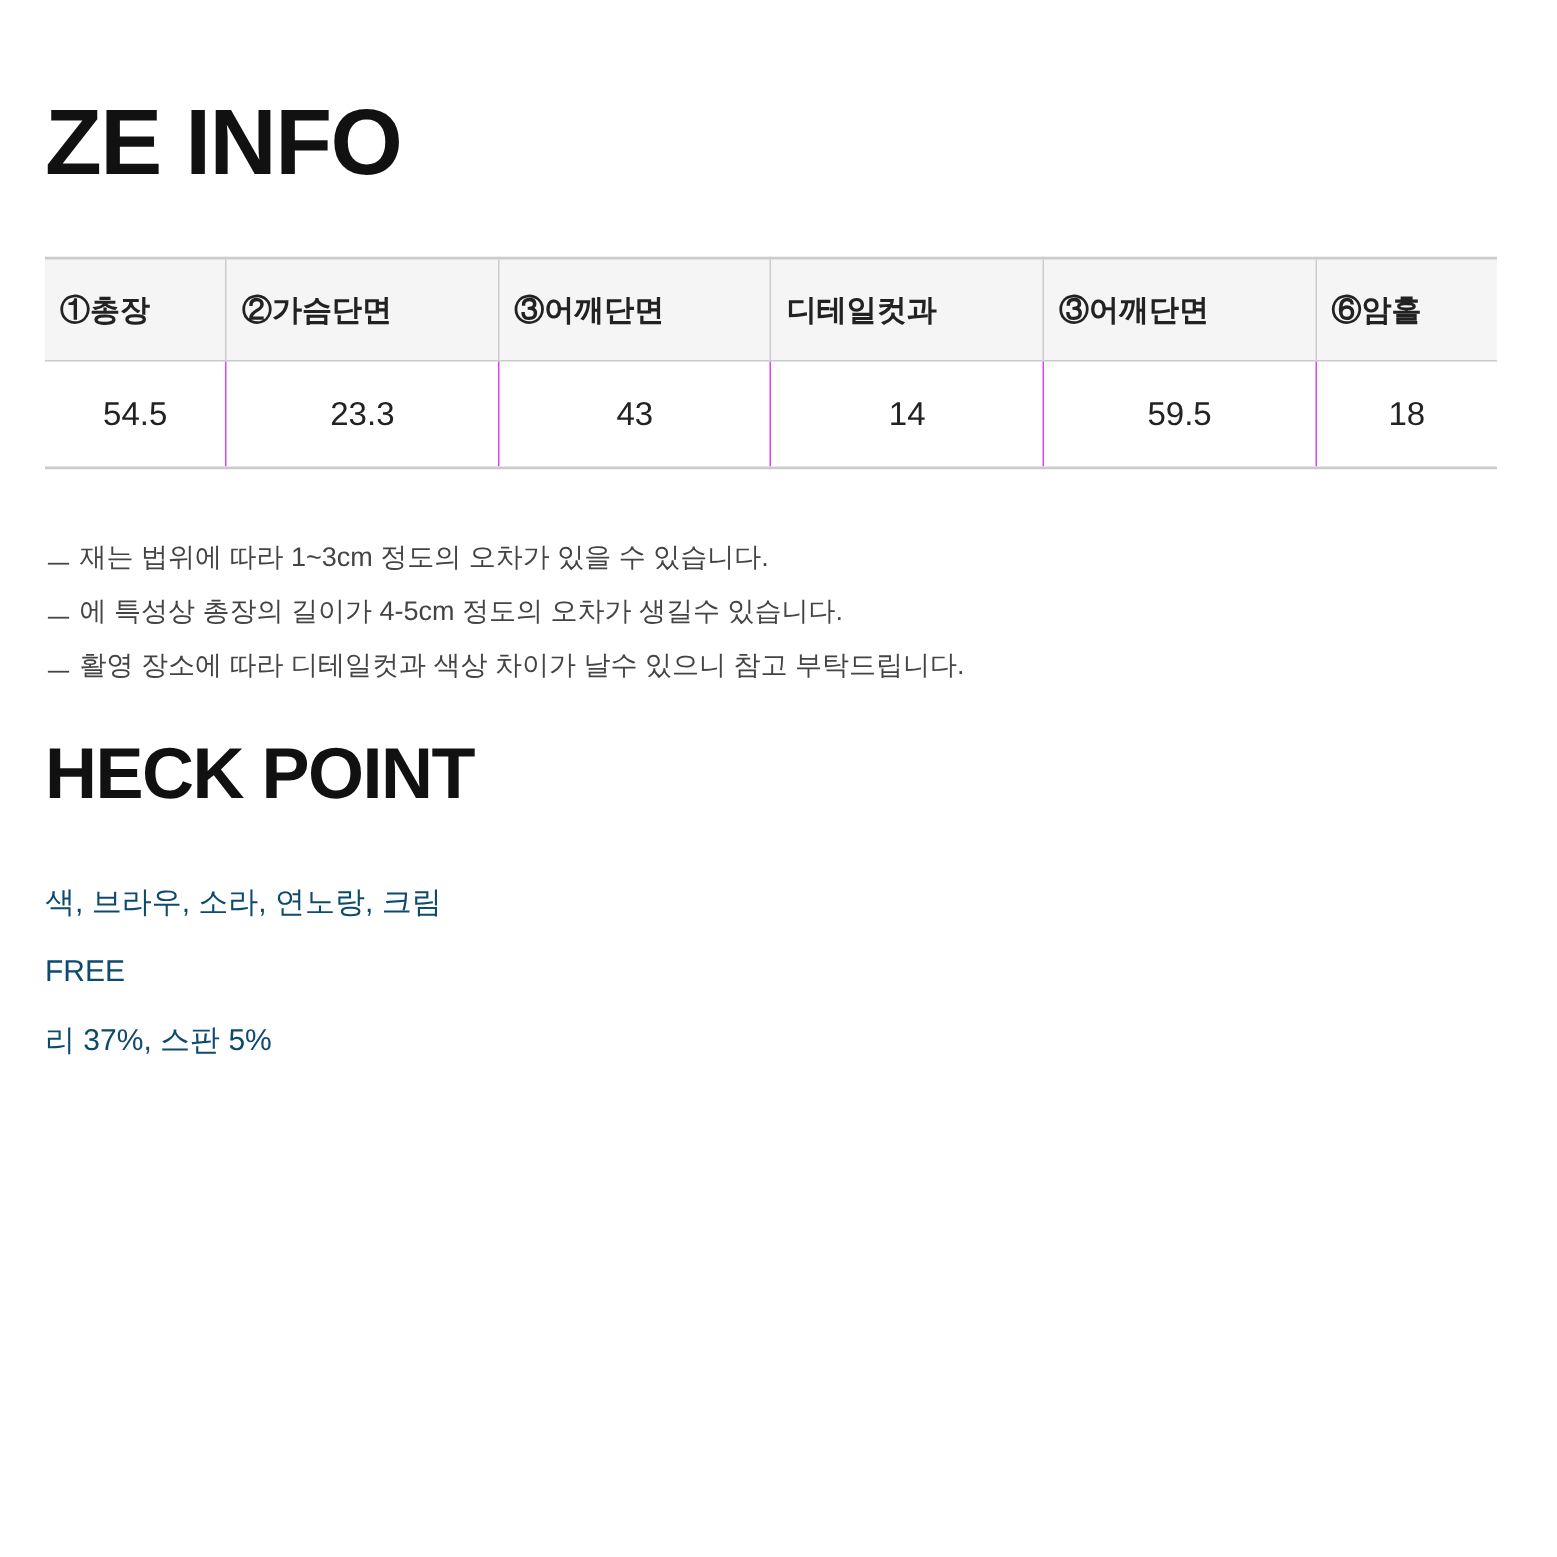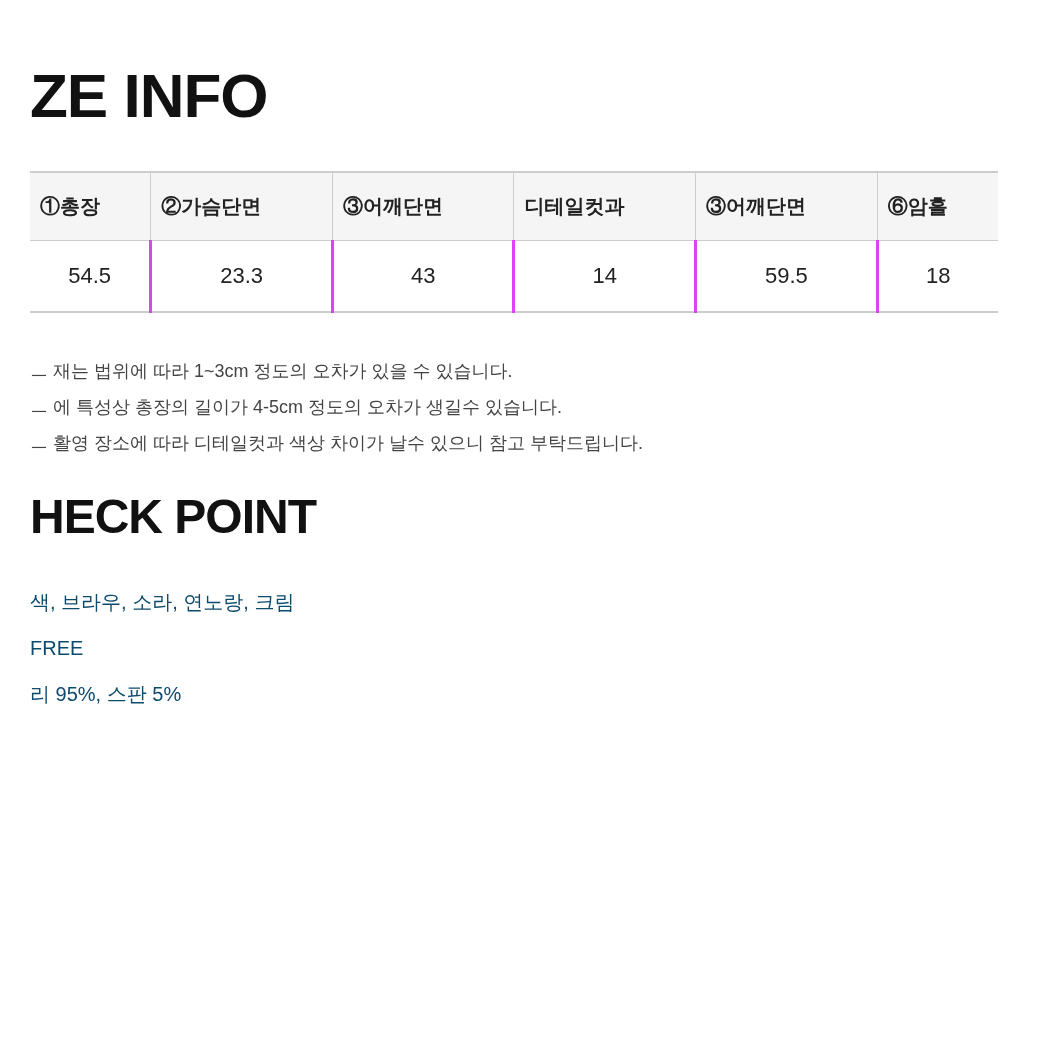--- a/index.html
+++ b/index.html
@@ -65,21 +65,21 @@
     .size-table tbody tr {
       border-top: 1px solid #cccccc;
     }
 
     .size-table tbody td {
       padding: 22px 10px;
       font-size: 22px;
       font-weight: 400;
       color: #222222;
       text-align: center;
-      border-right: 3px solid #d946ef;
+      border-right: 1px solid #d946ef;
     }
 
     .size-table tbody td:last-child {
       border-right: none;
     }
 
     
     .notes-section {
       margin-bottom: 28px;
     }
@@ -154,17 +154,17 @@
         <p class="note-item">ㅡ 에 특성상 총장의 길이가 4-5cm 정도의 오차가 생길수 있습니다.</p>
         <p class="note-item">ㅡ 활영 장소에 따라 디테일컷과 색상 차이가 날수 있으니 참고 부탁드립니다.</p>
       </div>
   </div>
 
   <div class="check-point-section">
     <h2 class="check-section-title">HECK POINT</h2>
     <div class="check-items">
     <div class="check-item">색, 브라우, 소라, 연노랑, 크림</div>
         <div class="check-item">FREE</div>
-        <div class="check-item">리 95%, 스판 5%</div>
+        <div class="check-item">리 37%, 스판 5%</div>
       </div>
   </div>
 
 </div>
 
 </body></html>

